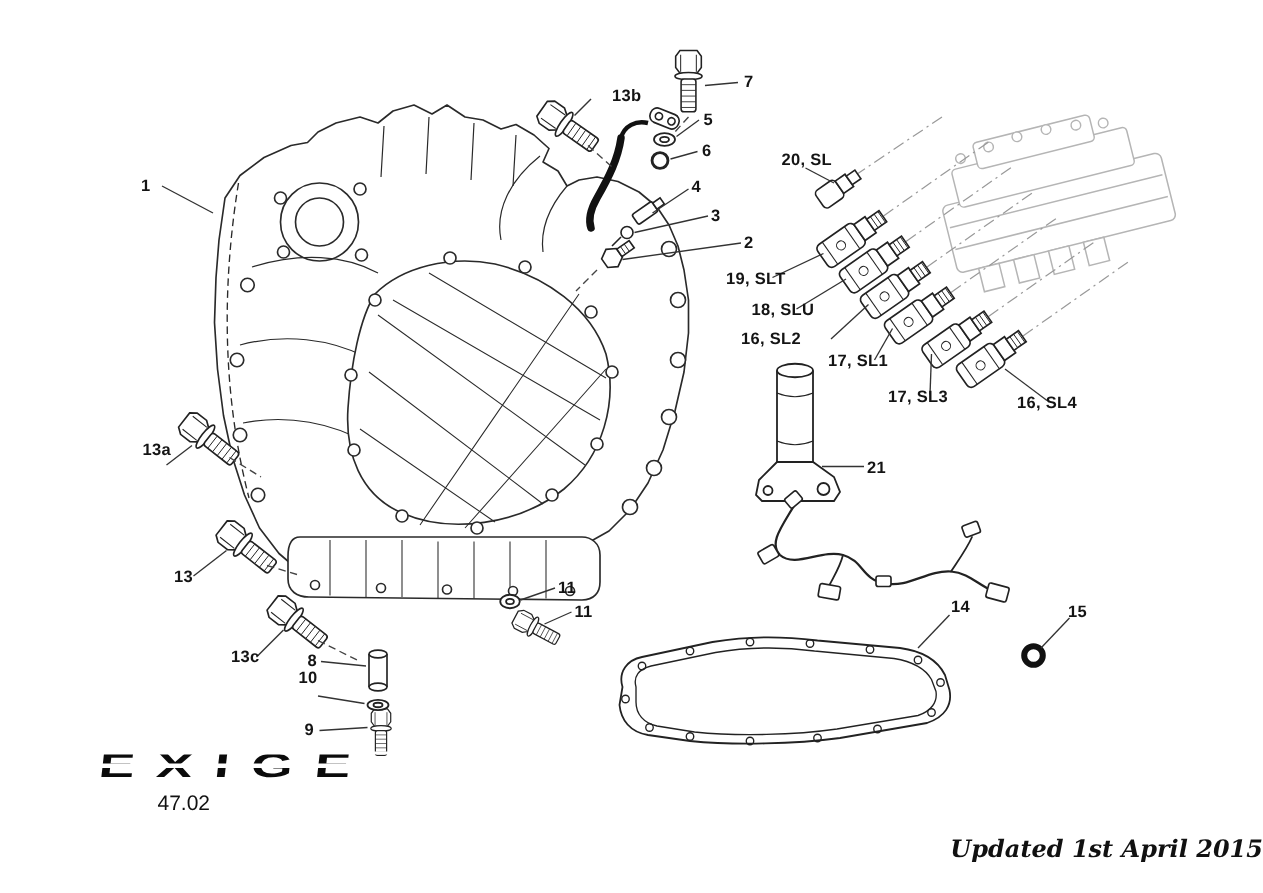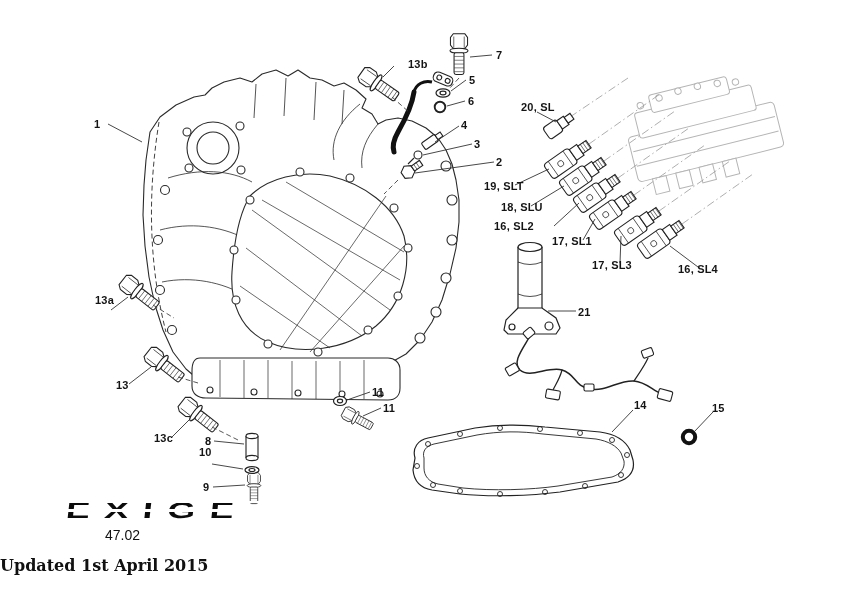--- a/index.html
+++ b/index.html
@@ -6,22 +6,22 @@
   html,body { background:#ffffff; }
   body { width:842px; height:595px; font-family:"Liberation Sans",sans-serif; }
   .page { position:relative; width:842px; height:595px; background:#fff; overflow:hidden; }
   .art { position:absolute; left:0; top:0; }
   .callout { position:absolute; font-size:11px; font-weight:bold; color:#141414; white-space:nowrap; letter-spacing:0.2px; }
   .logo-wrap { position:absolute; left:66px; top:492px; width:210px; height:32px; }
   .logo-text { display:inline-block; font-weight:bold; font-size:32px; letter-spacing:13px; color:#0b0b0b; transform:scale(1.12,0.70) skewX(-4deg); transform-origin:left center; }
   .logo-stripe  { position:absolute; left:0; top:17px; width:196px; height:2.5px; background:#fff; }
   .logo-stripe2 { position:absolute; left:0; top:9px;  width:196px; height:1.5px; background:#fff; }
   .section-number { position:absolute; left:68px; top:527px; font-size:14px; font-weight:normal; color:#111;margin-left:37px; }
-  .footer-note { position:absolute; left:0; top:556px; width:100%; text-align:left;
-                 font-family:"DejaVu Serif",serif; font-weight:bold; font-size:16px; color:#111; }
+  .footer-note { position:absolute; left:0; top:556px; width:100%; text-align:right;
+                 font-family:"DejaVu Serif",serif; font-style:italic; font-weight:bold; font-size:16px; color:#111; }
 </style>
 </head>
 <body>
 
 <div class="page">
 
 <svg class="art" width="842" height="595" viewBox="0 0 842 595">
   <defs>
     <g id="bolt">
       <polygon points="-13,-6 -9,-9 -1,-9 3,-6 3,6 -1,9 -9,9 -13,6" fill="#fff" stroke="#222" stroke-width="1.1"></polygon>

